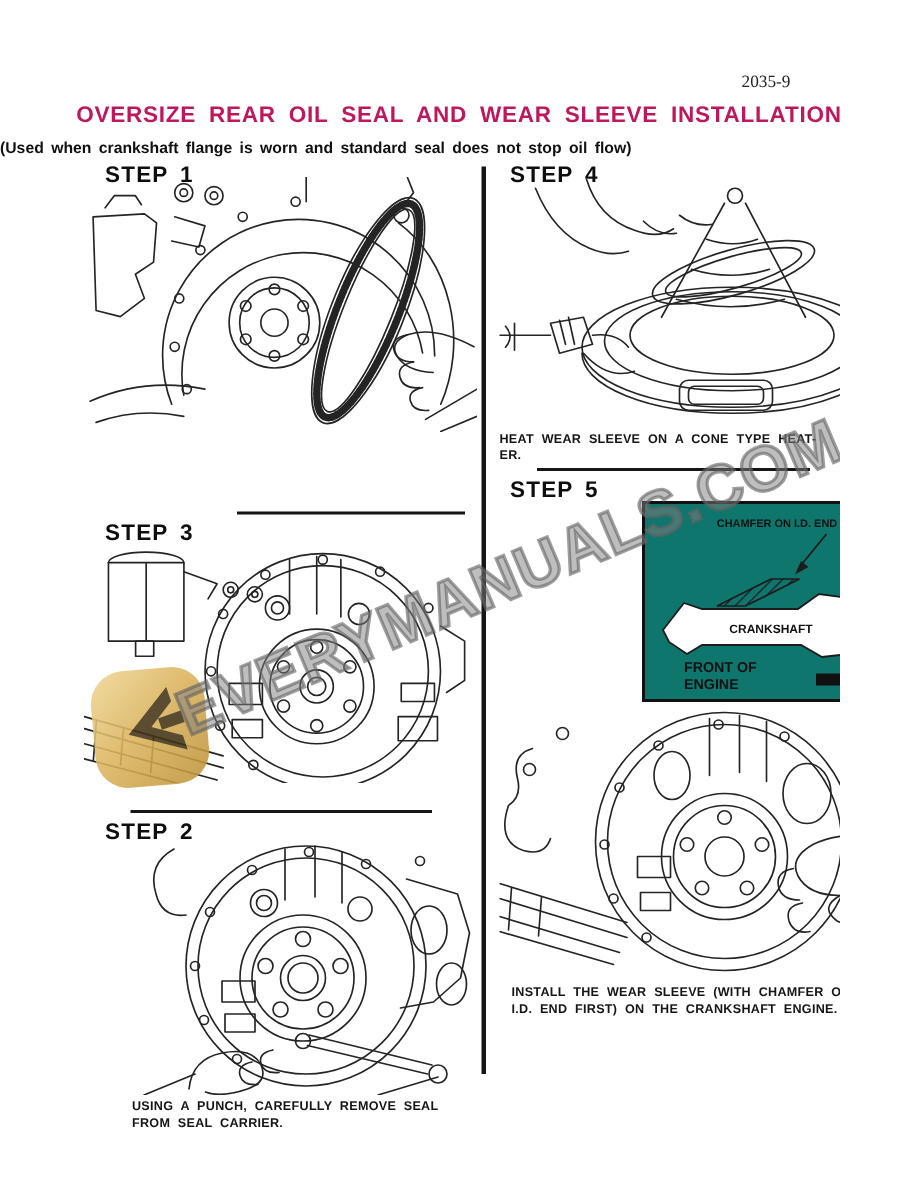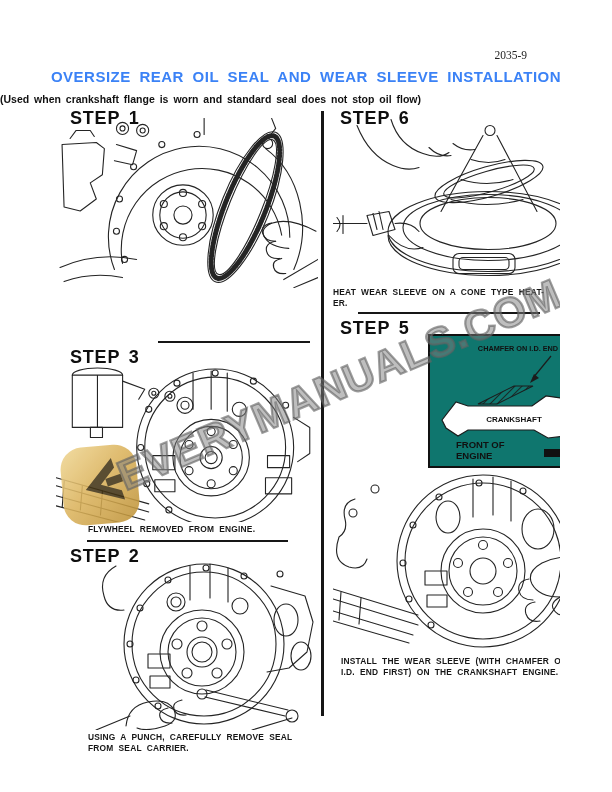--- a/index.html
+++ b/index.html
@@ -1,26 +1,26 @@
 <!DOCTYPE html>
 <html><head>
 <meta charset="utf-8">
 <style>
   html,body{margin:0;padding:0;background:#fff;}
   .page{position:relative;width:560px;height:792px;background:#ffffff;overflow:hidden;
         font-family:"Liberation Sans",sans-serif;color:#151515;margin-top:16px;}
   .pagenum{position:absolute;top:33px;right:33px;font-family:"Liberation Serif",serif;
            font-size:11.5px;color:#222;}
   .title{position:absolute;top:52px;left:0;width:612px;margin:0;text-align:center;
-         font-size:15px;font-weight:700;letter-spacing:.5px;word-spacing:4px;color:#3b82f6;}
+         font-size:15px;font-weight:700;letter-spacing:.5px;word-spacing:4px;color:#be185d;}
   .subtitle{position:absolute;top:77px;left:0;width:612px;text-align:left;
             font-size:10.5px;font-weight:700;word-spacing:2px;color:#111;}
   .vdivider{position:absolute;left:321px;top:95px;width:2.5px;height:605px;background:#161616;}
   .hdivider{position:absolute;height:2.4px;background:#161616;}
-  .step-label{position:absolute;font-size:18px;font-weight:700;letter-spacing:.8px;
+  .step-label{position:absolute;font-size:15px;font-weight:700;letter-spacing:.8px;
               word-spacing:3px;color:#0e0e0e;}
   .caption{position:absolute;font-size:8.4px;line-height:10.6px;font-weight:700;
            letter-spacing:.2px;word-spacing:2.6px;white-space:pre-line;color:#161616;}
   svg.illo{position:absolute;}
   svg.illo *{vector-effect:non-scaling-stroke;}
   .ln{stroke:#242424;fill:none;stroke-width:1.1;stroke-linecap:round;stroke-linejoin:round;}
   .diagram-box{position:absolute;left:428px;top:318px;width:166px;height:134px;
                border:2.6px solid #111;box-sizing:border-box;background:#0f766e;}
   .dgtext{font-family:"Liberation Sans",sans-serif;font-weight:700;fill:#111;}
   
@@ -130,21 +130,20 @@
       <circle cx="154" cy="124" r="4"></circle>
         <circle cx="132" cy="111" r="4"></circle>
         <circle cx="132" cy="85" r="4"></circle>
       <circle cx="154" cy="98" r="11"></circle>
         <circle cx="154" cy="98" r="6"></circle>
       <path d="M0,118 l92,26 M0,126 l92,26 M0,136 l88,24 M0,146 l84,22"></path>
       <path d="M8,121 l-2,26 M26,126 l-2,24 M46,131 l-2,24"></path>
     </g>
   </svg>
 
-  <div class="caption" style="left:88px;top:508px;width:226px">FLYWHEEL REMOVED FROM ENGINE.</div>
   <div class="hdivider" style="left:87px;top:524px;width:201px"></div>
 
   <div class="step-label" style="left:70px;top:530px">STEP 2</div>
 
   <svg class="illo" style="left:56px;top:542px" width="262" height="172" viewBox="0 0 262 172" role="img">
     <g class="ln">
       <path d="M60,8 q-18,10 -12,30 q4,16 20,14"></path>
       <circle cx="148" cy="86" r="80"></circle>
         <circle cx="148" cy="86" r="72"></circle>
       <circle cx="84" cy="50" r="3"></circle>
@@ -178,21 +177,21 @@
       <path d="M150,132 l82,20 M149,139 l80,19"></path>
       <circle cx="146" cy="136" r="5"></circle>
         <circle cx="236" cy="158" r="6"></circle>
       <path d="M40,172 l34,-14 M196,172 l40,-12"></path>
     </g>
   </svg>
 
   <div class="caption" style="left:88px;top:716px;width:236px">USING A PUNCH, CAREFULLY REMOVE SEAL
 FROM SEAL CARRIER.</div>
 
-  <div class="step-label" style="left:340px;top:92px">STEP 6</div>
+  <div class="step-label" style="left:340px;top:92px">STEP 4</div>
 
   <svg class="illo" style="left:333px;top:103px" width="265" height="163" viewBox="0 0 265 162" role="img">
     <g class="ln">
       <ellipse cx="155" cy="112" rx="100" ry="40"></ellipse>
       <path d="M55,116 a100,40 0 0 0 200,0"></path>
       <ellipse cx="155" cy="108" rx="85" ry="33"></ellipse>
       <ellipse cx="155" cy="104" rx="68" ry="26"></ellipse>
       <rect x="120" y="134" width="62" height="20" rx="6"></rect>
       <rect x="126" y="138" width="50" height="12" rx="4"></rect>
       <circle cx="157" cy="11" r="5"></circle>

